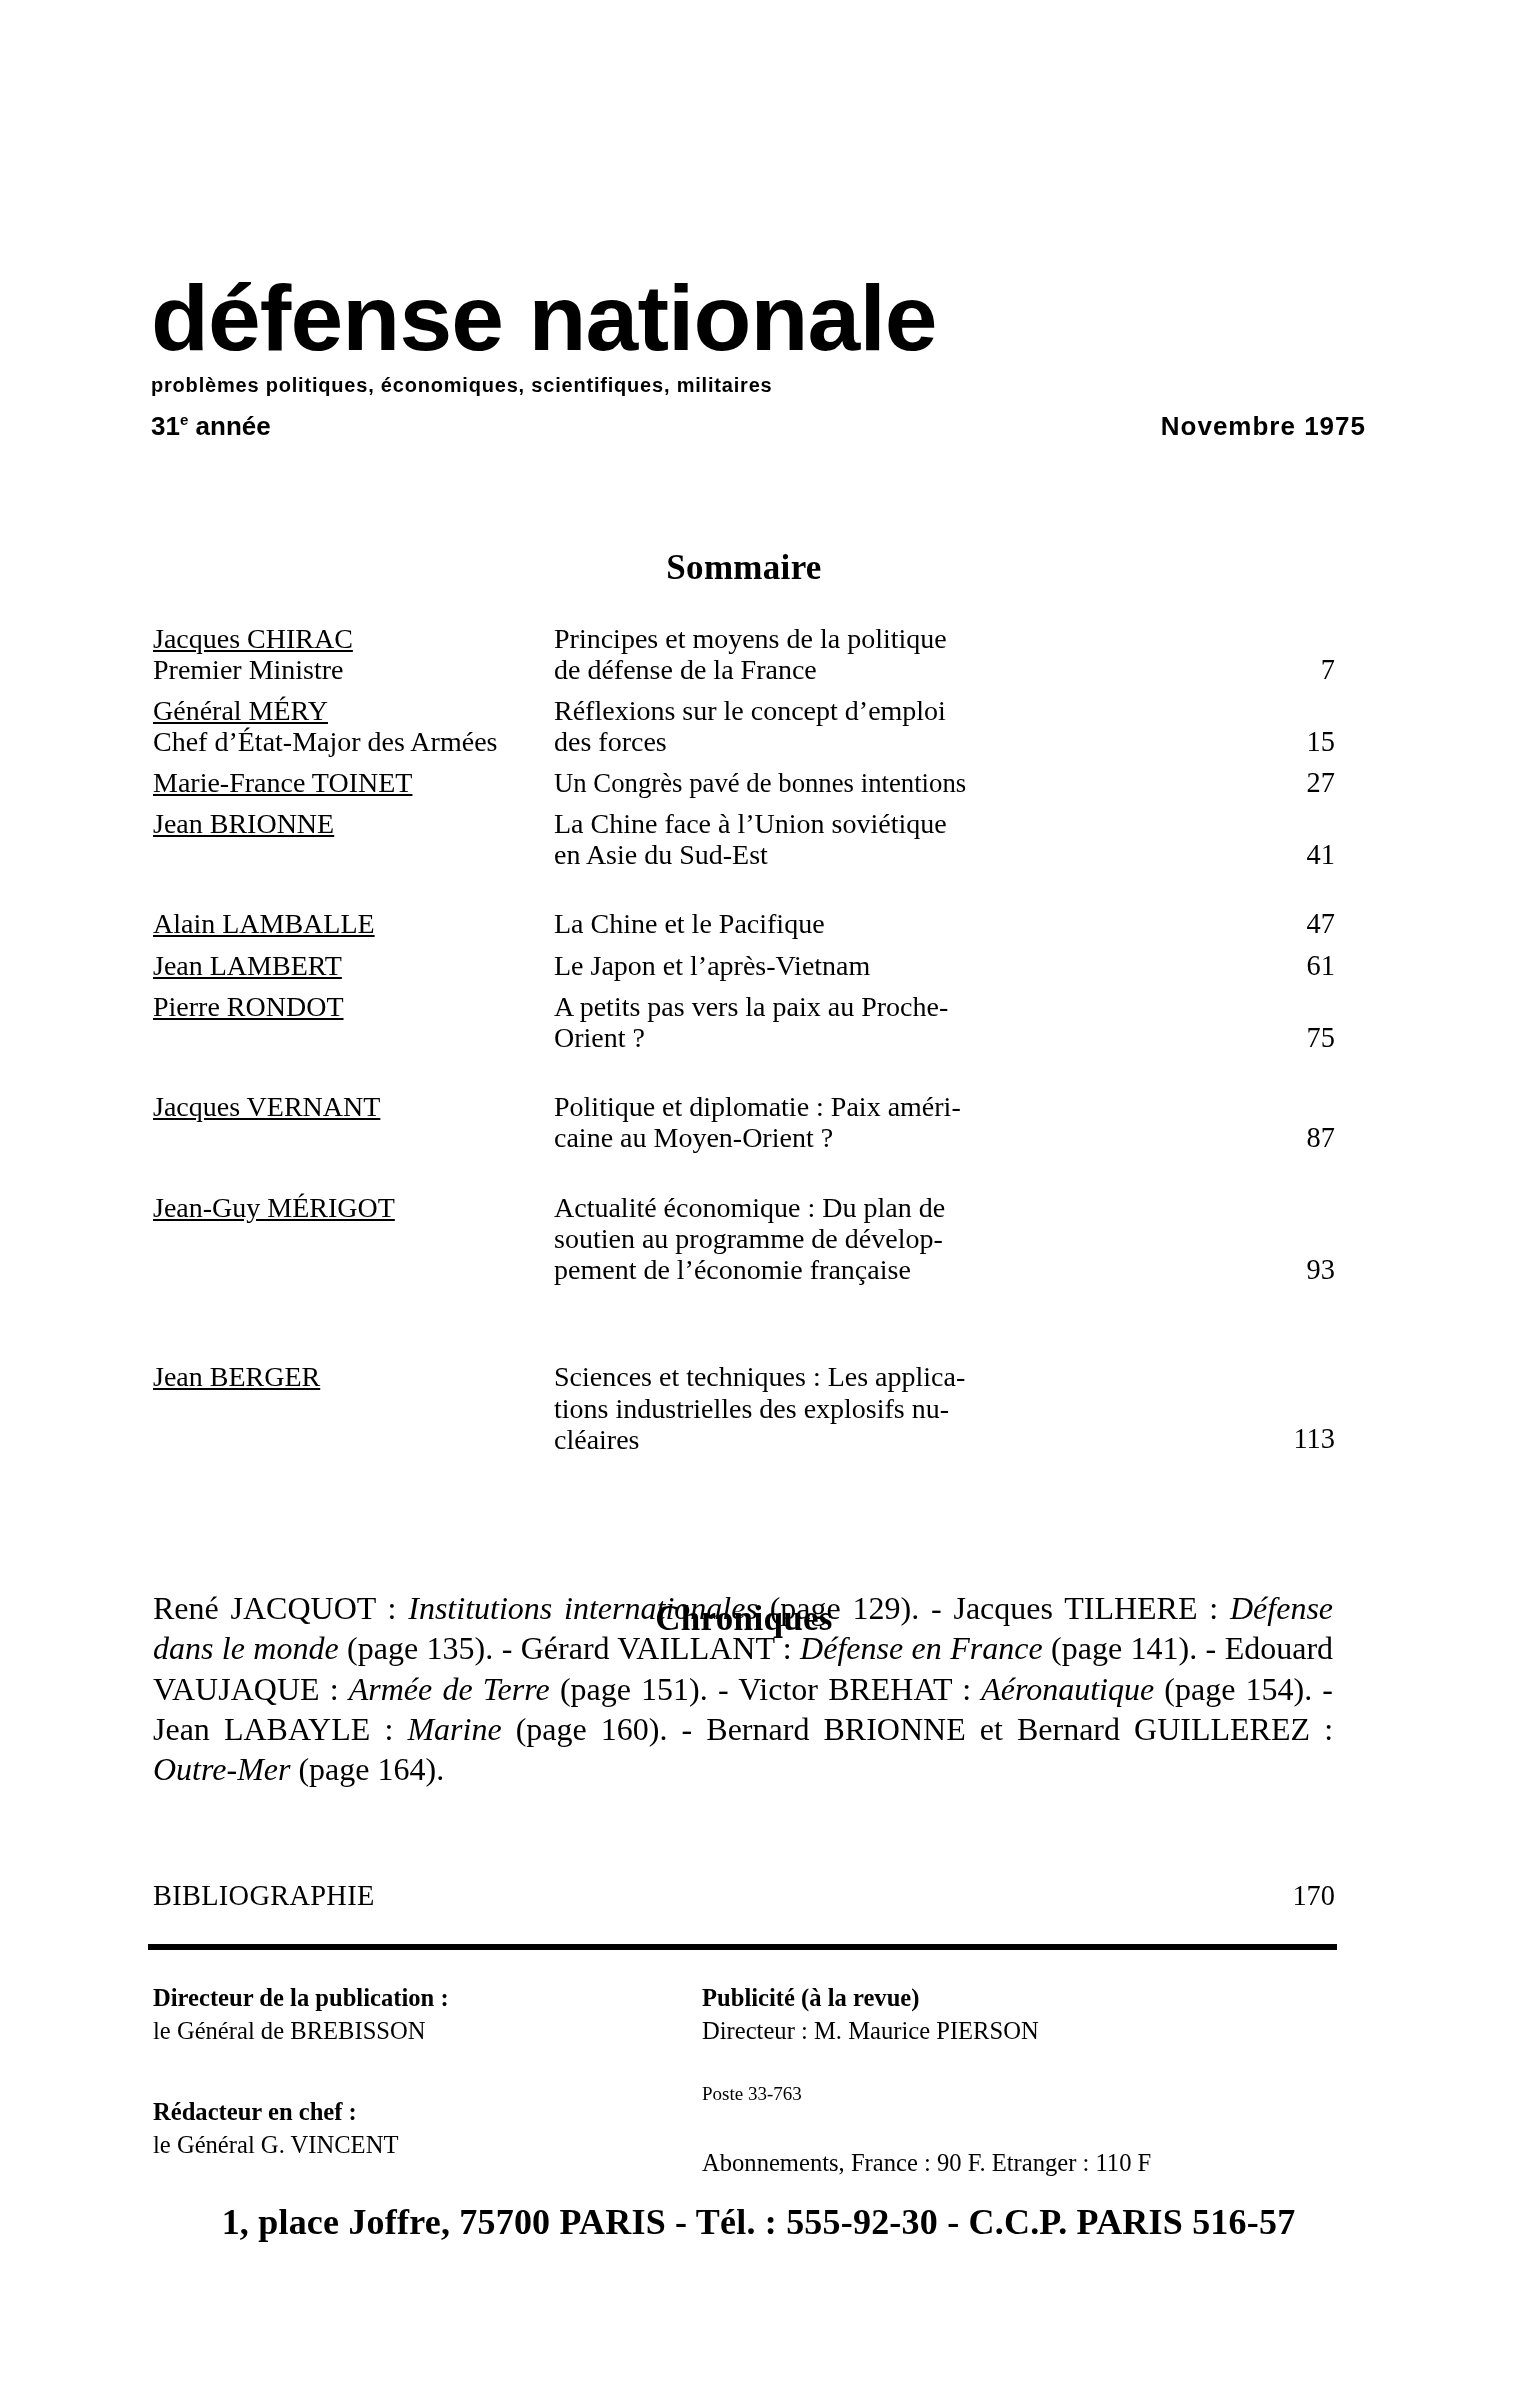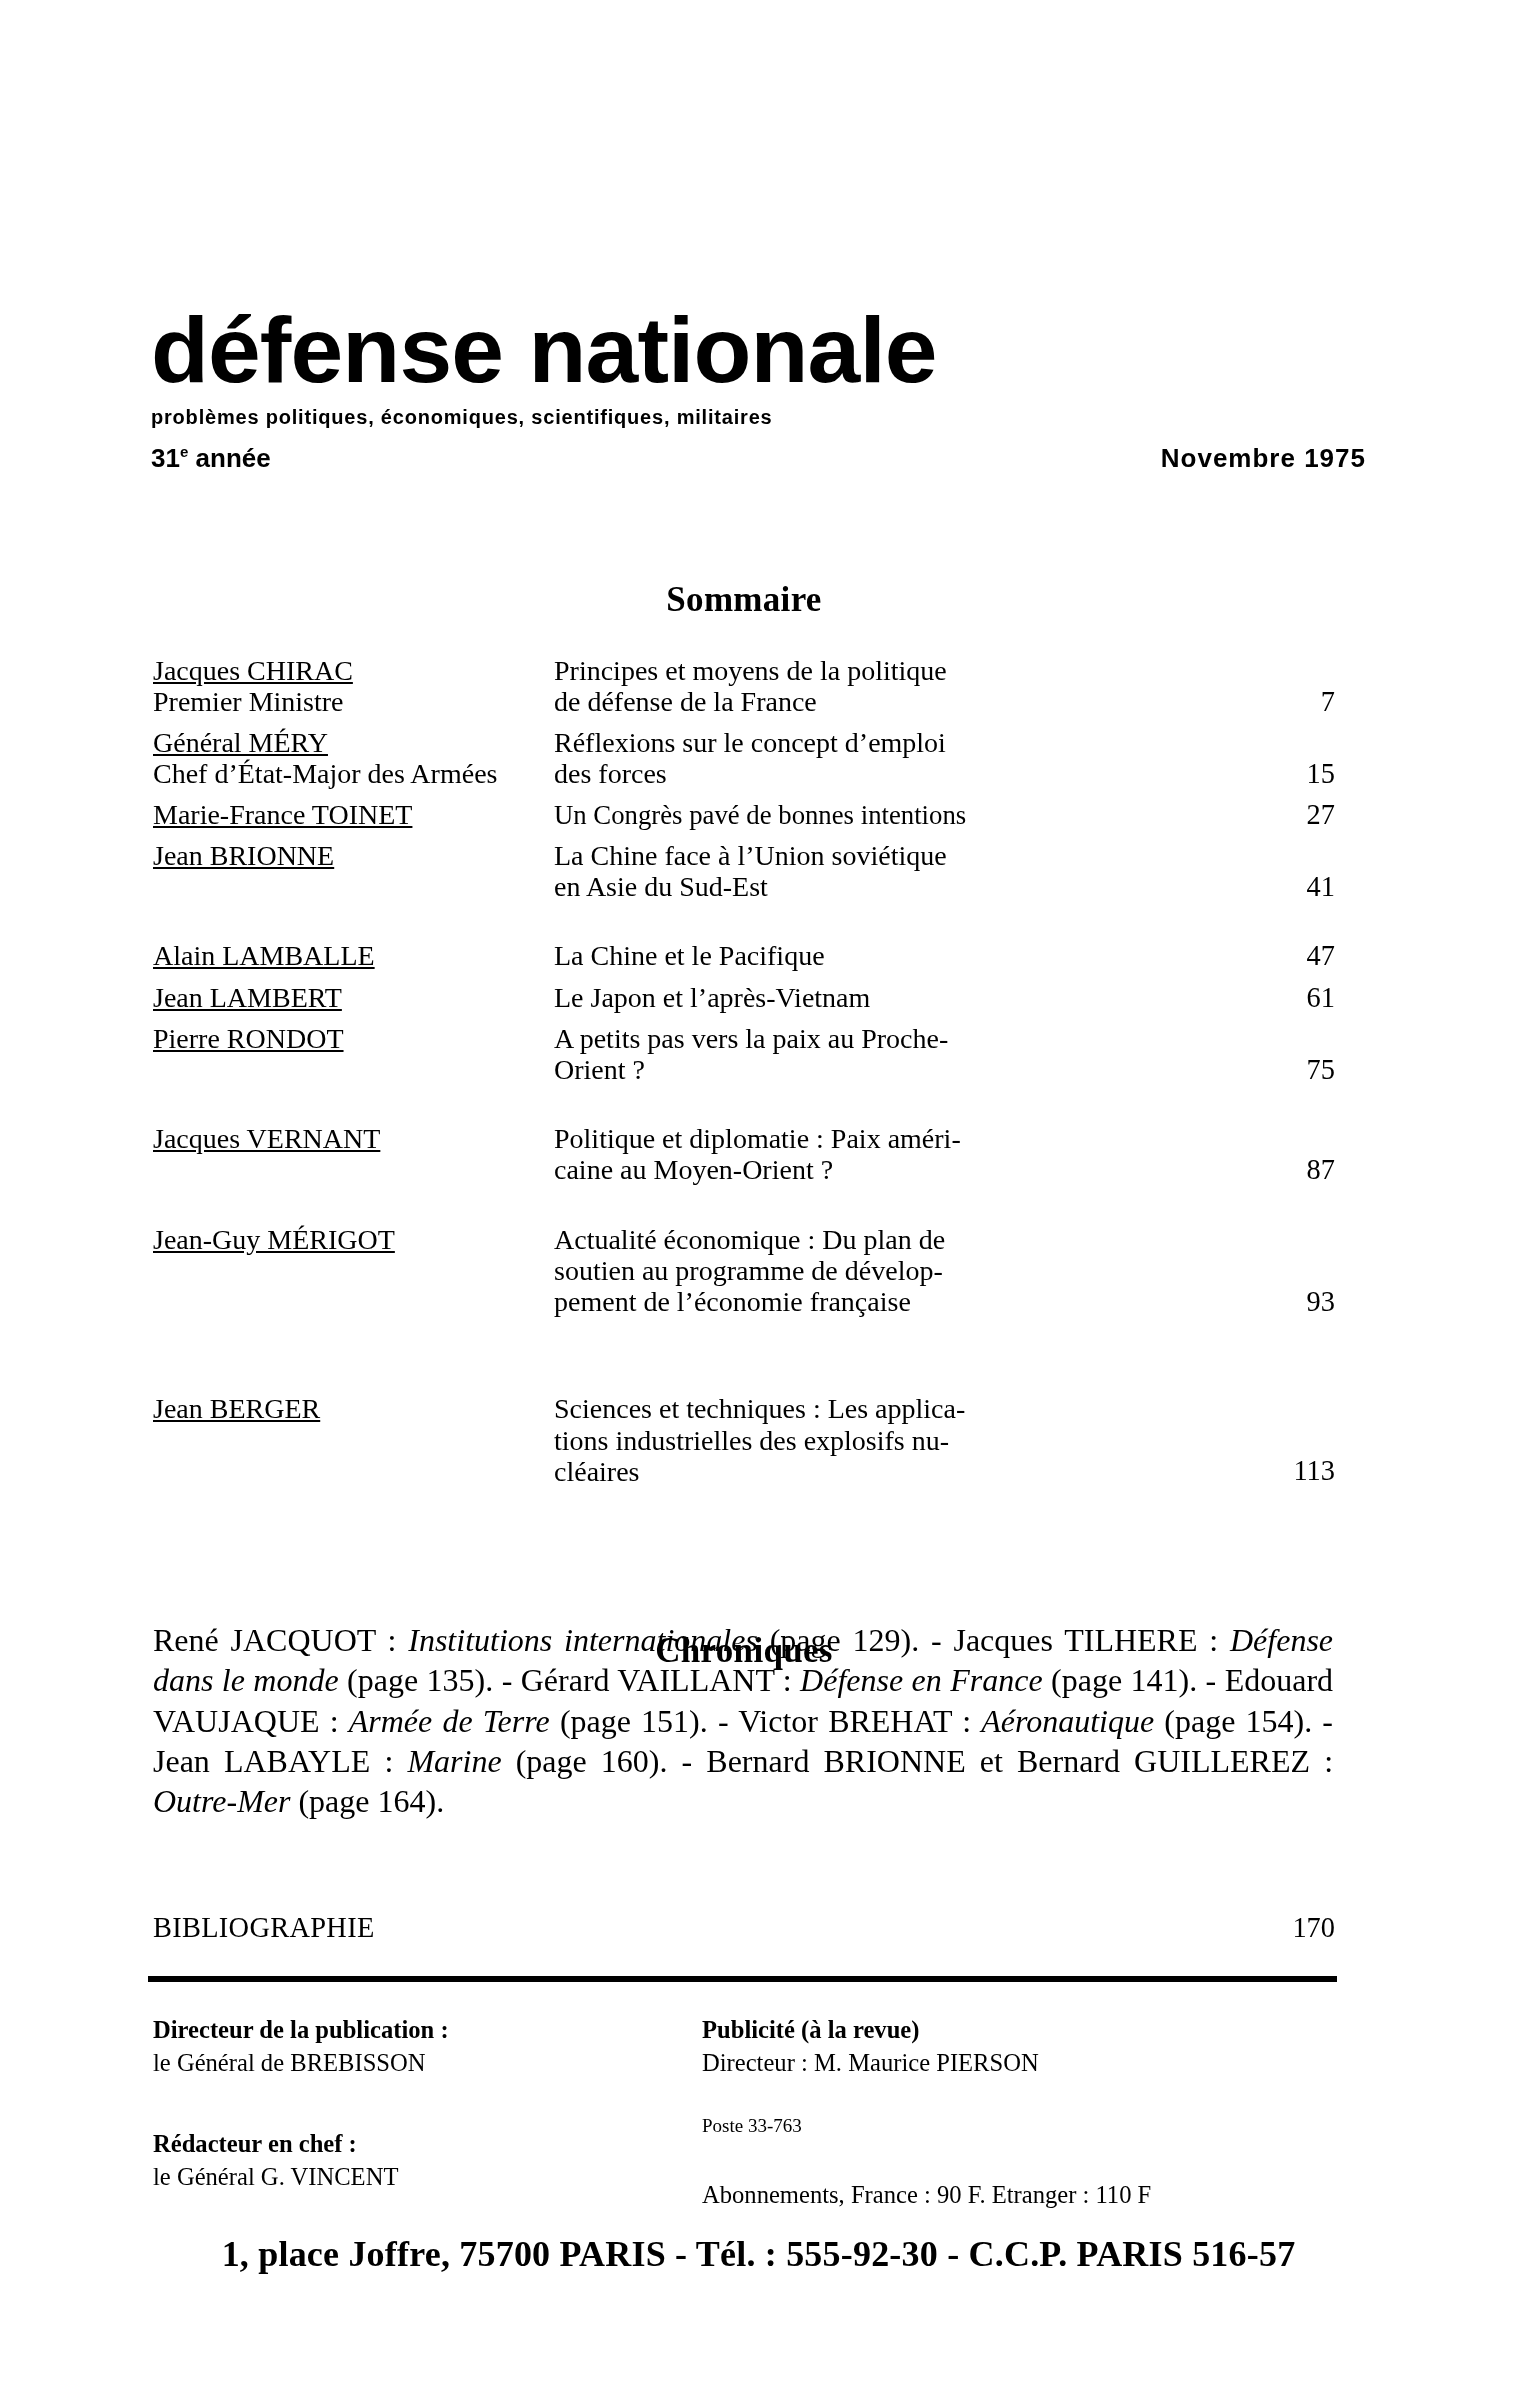--- a/index.html
+++ b/index.html
@@ -15,21 +15,20 @@
     font-family: "Liberation Serif", "DejaVu Serif", serif;
     color: #000000;
     overflow: hidden;
   }
 
   .page {
     position: absolute;
     left: 0; top: 0;
     width: 1536px;
     height: 2003px;
-    margin-top: 32px;
   }
 
   
   .masthead {
     position: absolute;
     left: 151px;
     top: 274px;
     width: 1215px;
   }
   .mast-title {

